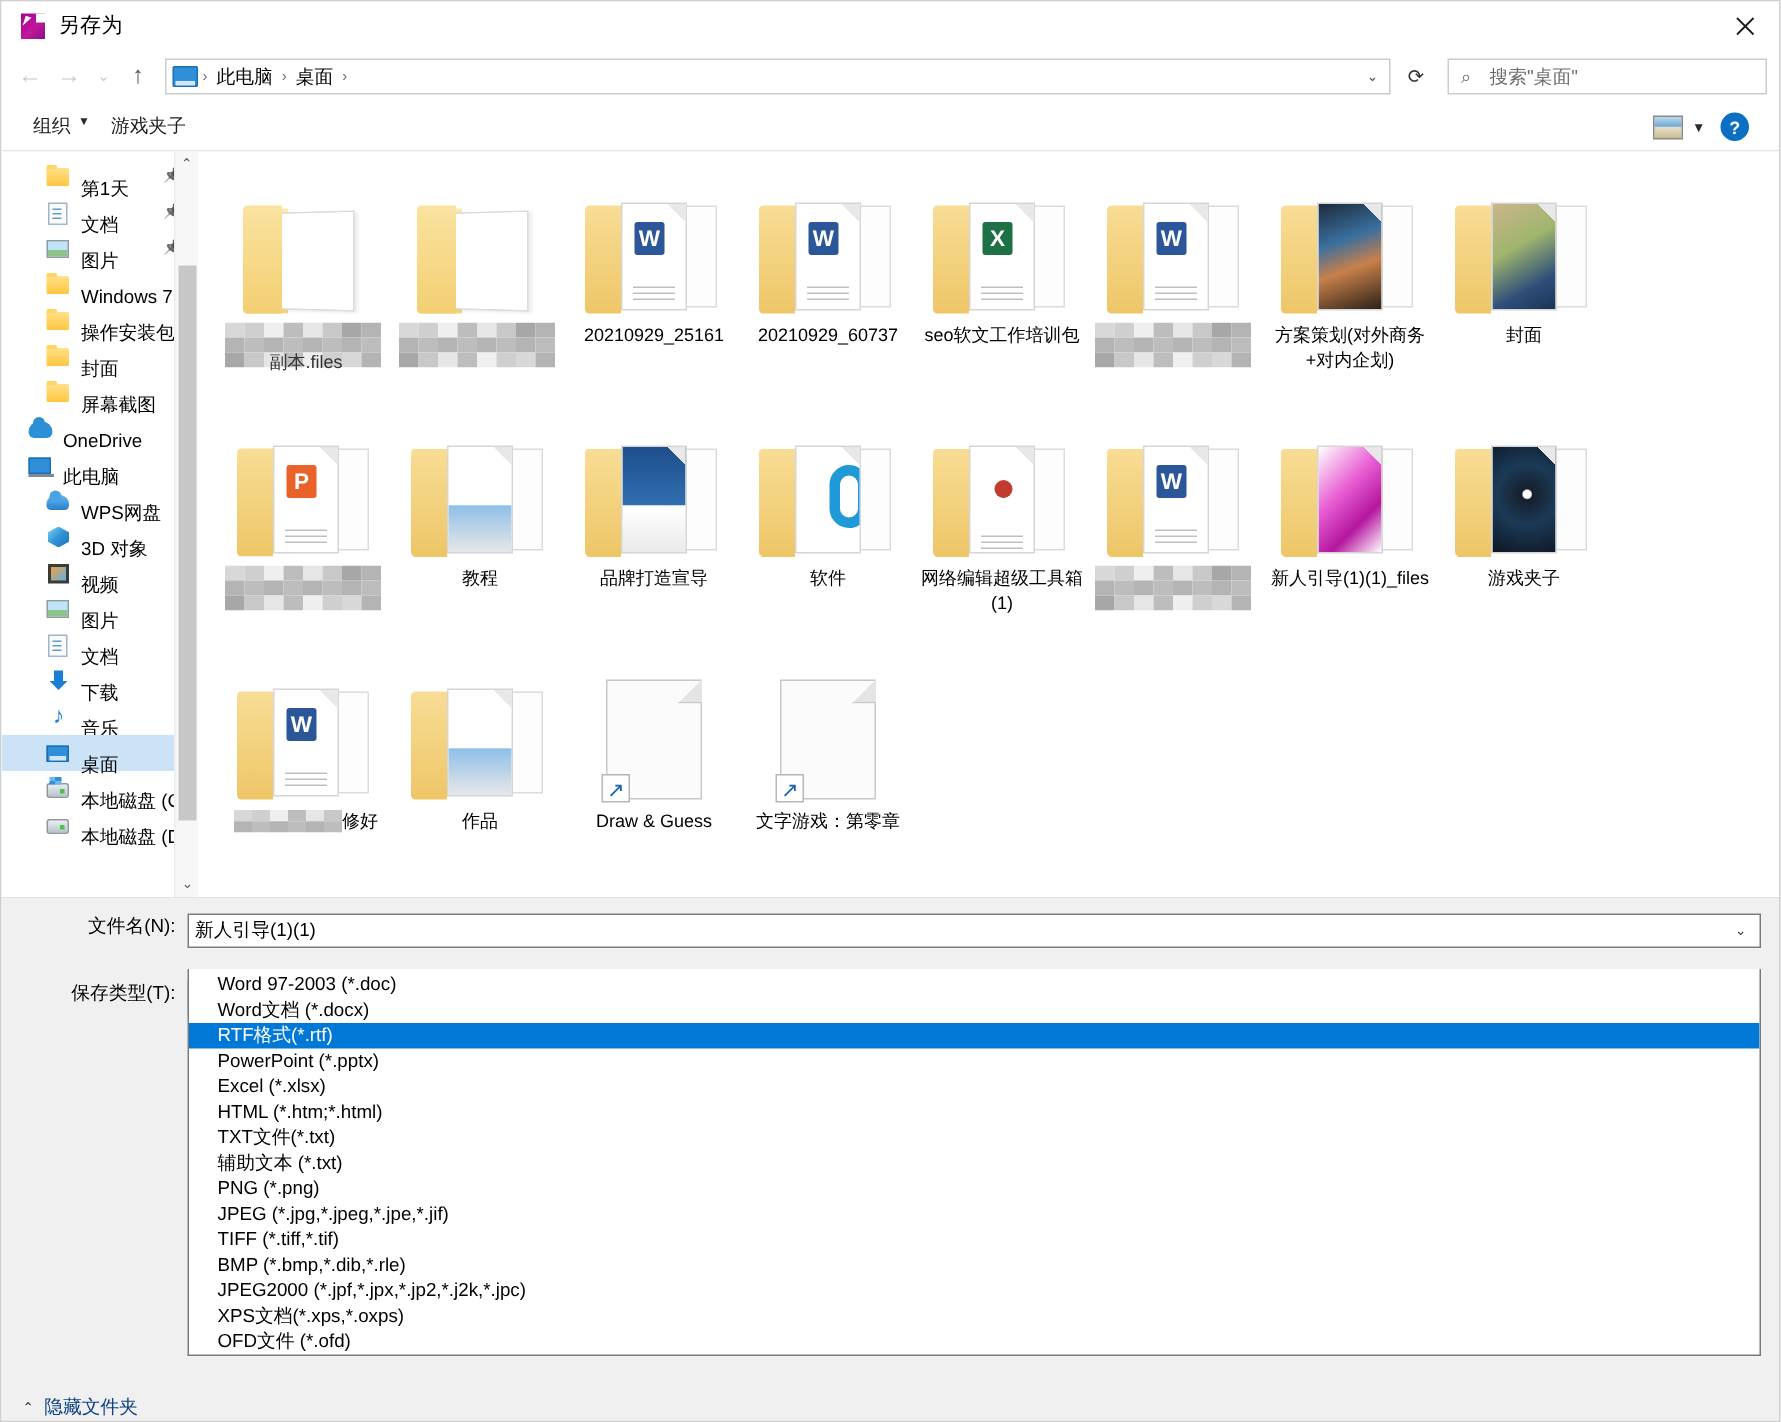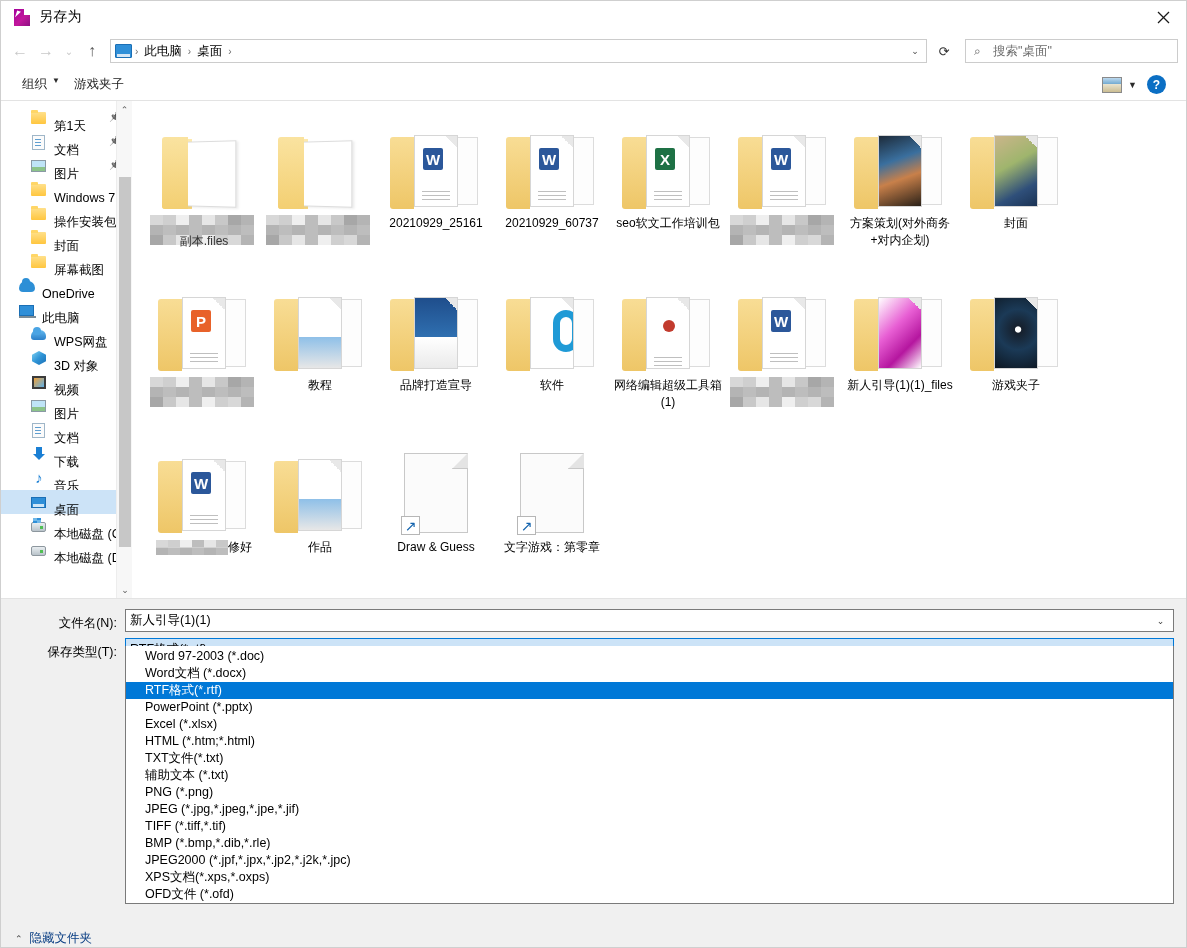--- a/index.html
+++ b/index.html
@@ -398,22 +398,22 @@
 
   
   .formarea {
     flex: 0 0 auto;
     background: #f0f0f0;
     padding: 10px 0 0 0;
     position: relative;
     height: 348px;
   }
   .formrow {
-    display: flex; align-items: flex-end;
-    padding: 0 12px 0 0; margin-bottom: 6px;
+    display: flex; align-items: flex-start;
+    padding: 0 12px 0 0; margin-bottom: 22px;
   }
   .formlabel {
     width: 124px; flex: 0 0 124px;
     text-align: right; padding-right: 8px;
     font-size: 12.5px; color: #000000;
   }
   .combo {
     flex: 1 1 auto; height: 23px;
     background: #ffffff; border: 1px solid #7a7a7a;
     display: flex; align-items: center;

